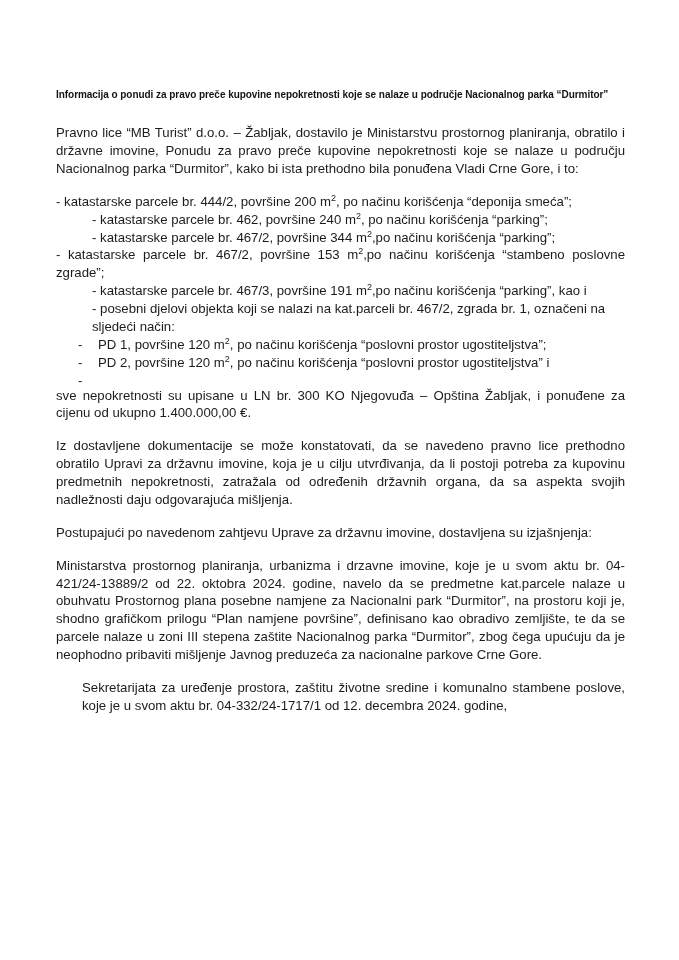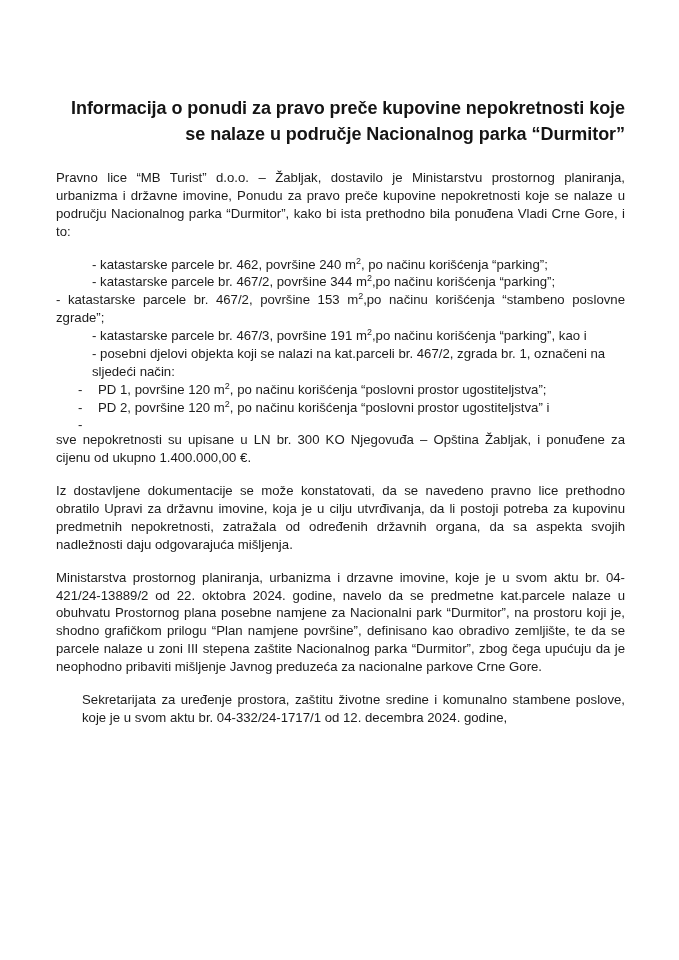--- a/index.html
+++ b/index.html
@@ -17,25 +17,25 @@
   }
   .page {
     position: relative;
     width: 679px;
     height: 960px;
     background: #ffffff;
     box-sizing: border-box;
     padding: 88px 54px 0 56px;
   }
   .doc-title {
-    font-size: 18px;
+    font-size: 10px;
     font-weight: bold;
     line-height: 1.42;
-    text-align: right;
-    margin: 8px 0 22px 0;
+    text-align: left;
+    margin: 0 0 22px 0;
     color: #141414;
     letter-spacing: -0.05px;
   }
   .para {
     font-size: 13.2px;
     line-height: 1.355;
     text-align: justify;
     text-justify: inter-word;
     margin: 0 0 15px 0;
     color: #1c1c1c;
@@ -84,38 +84,40 @@
 </head>
 <body>
 
 <div class="page">
 
   <h1 class="doc-title">
     <span>Informacija o ponudi za pravo preče kupovine nepokretnosti koje se nalaze u</span>
     <span>područje Nacionalnog parka “Durmitor”</span>
   </h1>
 
-  <p class="para">Pravno lice “MB Turist” d.o.o. – Žabljak, dostavilo je Ministarstvu prostornog planiranja, urbanizma i državne imovine, Ponudu za pravo preče kupovine nepokretnosti koje se nalaze u području Nacionalnog parka “Durmitor”, kako bi ista prethodno bila ponuđena Vladi Crne Gore, i to:</p>
+  <p class="para">Pravno lice “MB Turist” d.o.o. – Žabljak, dostavilo je Ministarstvu prostornog planiranja, obratilo i državne imovine, Ponudu za pravo preče kupovine nepokretnosti koje se nalaze u području Nacionalnog parka “Durmitor”, kako bi ista prethodno bila ponuđena Vladi Crne Gore, i to:</p>
 
   <div class="list-block">
+    <p class="list-item">- katastarske parcele br. 444/2, površine 200 <span class="nb">m<sup>2</sup></span>, po načinu korišćenja “deponija smeća”;</p>
     <p class="list-item nojust">- katastarske parcele br. 462, površine 240 <span class="nb">m<sup>2</sup></span>, po načinu korišćenja “parking”;</p>
     <p class="list-item nojust">- katastarske parcele br. 467/2, površine 344 <span class="nb">m<sup>2</sup></span>,po načinu korišćenja “parking”;</p>
     <p class="list-item">- katastarske parcele br. 467/2, površine 153 <span class="nb">m<sup>2</sup></span>,po načinu korišćenja “stambeno poslovne zgrade”;</p>
     <p class="list-item nojust">- katastarske parcele br. 467/3, površine 191 <span class="nb">m<sup>2</sup></span>,po načinu korišćenja “parking”, kao i</p>
     <p class="list-item nojust">- posebni djelovi objekta koji se nalazi na kat.parceli br. 467/2, zgrada br. 1, označeni na sljedeći način:</p>
 
     <ul class="sub-list">
       <li><span class="dash">-</span><span>PD 1, površine 120 <span class="nb">m<sup>2</sup></span>, po načinu korišćenja “poslovni prostor ugostiteljstva”;</span></li>
       <li><span class="dash">-</span><span>PD 2, površine 120 <span class="nb">m<sup>2</sup></span>, po načinu korišćenja “poslovni prostor ugostiteljstva” i</span></li>
       <li><span class="dash">-</span></li>
     </ul>
   </div>
 
   <p class="para">sve nepokretnosti su upisane u LN br. 300 KO Njegovuđa – Opština Žabljak, i ponuđene za cijenu od ukupno 1.400.000,00 €.</p>
 
   <p class="para">Iz dostavljene dokumentacije se može konstatovati, da se navedeno pravno lice prethodno obratilo Upravi za državnu imovine, koja je u cilju utvrđivanja, da li postoji potreba za kupovinu predmetnih nepokretnosti, zatražala od određenih državnih organa, da sa aspekta svojih nadležnosti daju odgovarajuća mišljenja.</p>
 
+  <p class="para">Postupajući po navedenom zahtjevu Uprave za državnu imovine, dostavljena su izjašnjenja:</p>
 
   <p class="para">Ministarstva prostornog planiranja, urbanizma i drzavne imovine, koje je u svom aktu br. 04-421/24-13889/2 od 22. oktobra 2024. godine, navelo da se predmetne kat.parcele nalaze u obuhvatu Prostornog plana posebne namjene za Nacionalni park “Durmitor”, na prostoru koji je, shodno grafičkom prilogu “Plan namjene površine”, definisano kao obradivo zemljište, te da se parcele nalaze u zoni III stepena zaštite Nacionalnog parka “Durmitor”, zbog čega upućuju da je neophodno pribaviti mišljenje Javnog preduzeća za nacionalne parkove Crne Gore.</p>
 
   <p class="para">Sekretarijata za uređenje prostora, zaštitu životne sredine i komunalno stambene poslove, koje je u svom aktu br. 04-332/24-1717/1 od 12. decembra 2024. godine,</p>
 
 </div>
 
 </body></html>

